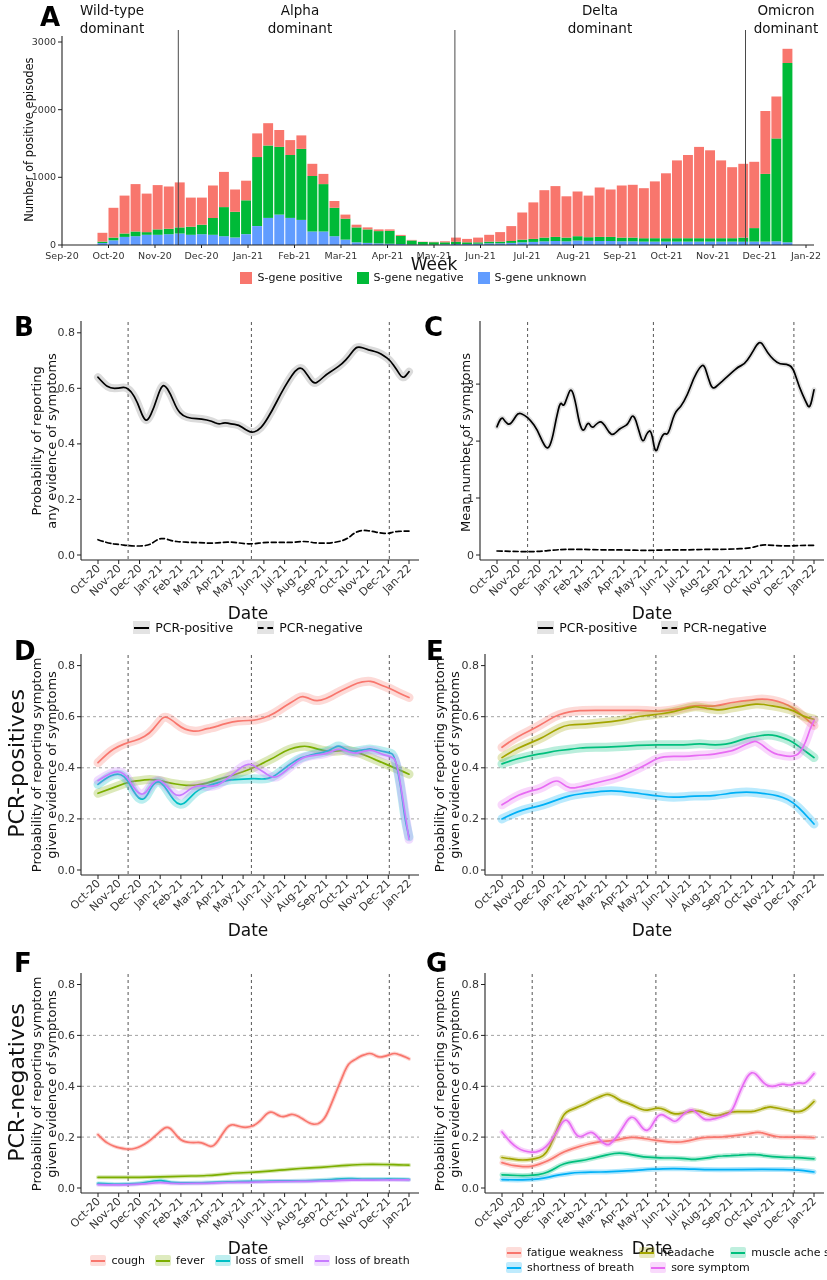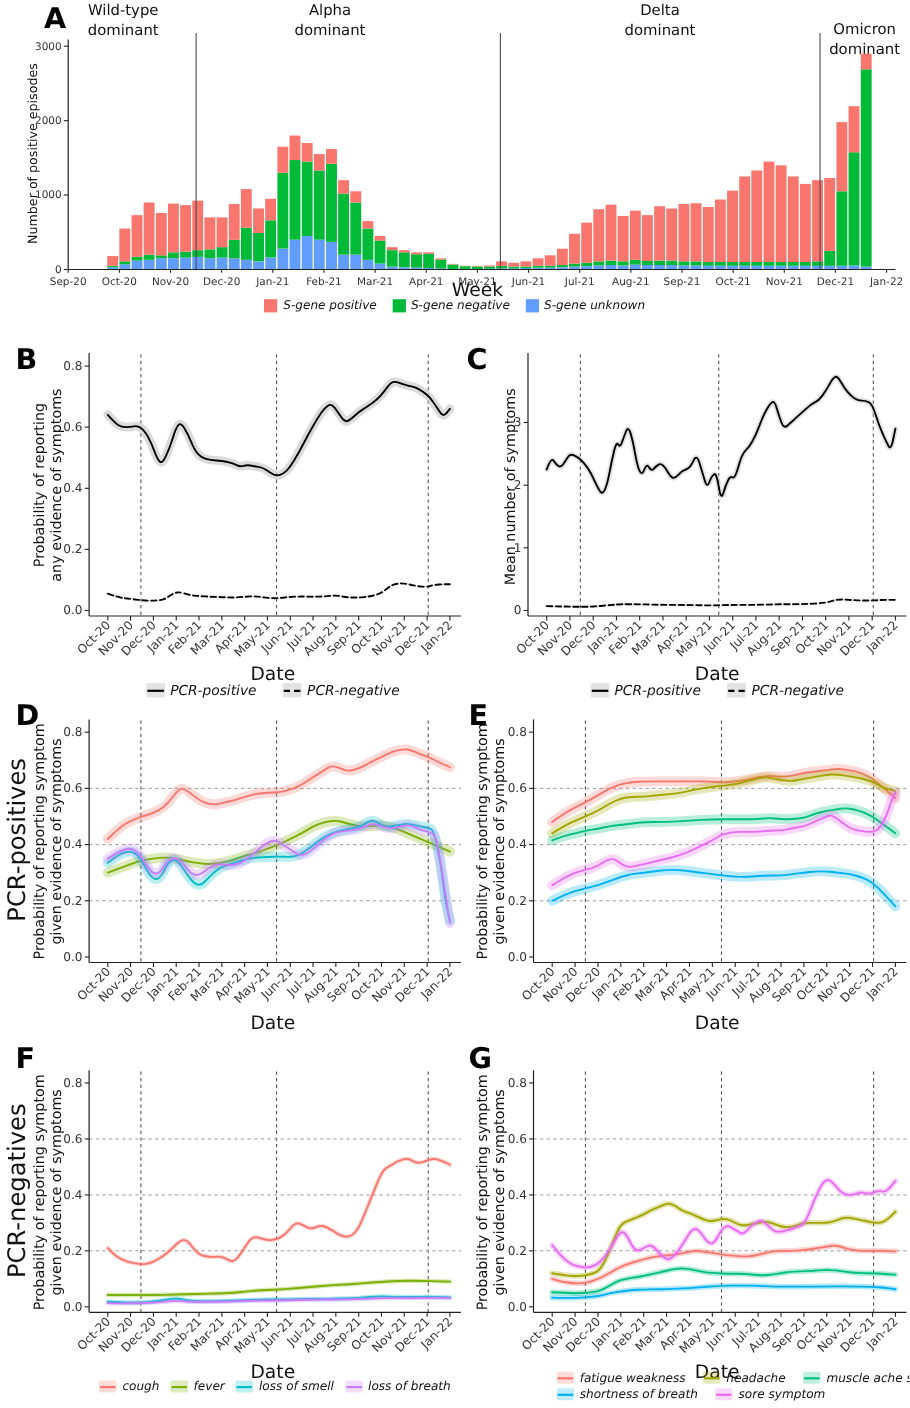--- a/index.html
+++ b/index.html
@@ -4,21 +4,21 @@
 <style>
   html,body{margin:0;padding:0;background:#fff;}
   body{font-family:"DejaVu Sans","Liberation Sans",sans-serif;color:#111;}
   #fig{position:relative;width:827px;height:1280px;background:#fff;overflow:hidden;}
   .plabel{position:absolute;font-size:26px;font-weight:700;color:#000;}
   .variant{position:absolute;transform:translateX(-50%);text-align:center;font-size:13.5px;line-height:1.3;color:#111;white-space:nowrap;}
   .ytitle{position:absolute;transform:rotate(-90deg);transform-origin:50% 50%;text-align:center;font-size:13px;line-height:1.15;color:#111;}
   .ytitle.small{font-size:11.5px;}
   .rowlabel{position:absolute;transform:rotate(-90deg);transform-origin:50% 50%;text-align:center;font-size:22px;color:#111;}
   .xtitle{position:absolute;width:200px;text-align:center;font-size:17px;color:#111;}
-  .legend{position:absolute;display:flex;justify-content:center;align-items:center;gap:14px;font-size:11px;color:#111;font-style:italic;}
+  .legend{position:absolute;display:flex;justify-content:center;align-items:center;gap:14px;font-size:11px;color:#111;}
   .legend.big{font-size:12.5px;gap:24px;}
   .legend .item{display:flex;align-items:center;gap:5px;white-space:nowrap;}
   .sw{width:12px;height:12px;display:inline-block;}
   .lnsw{width:17px;height:13px;display:flex;align-items:center;justify-content:center;background:#e3e3e3;}
   .lnsw .ln{width:15px;border-top:2px solid #000;}
   .lnsw .ln.dashed{border-top-style:dashed;}
   .csw{width:16px;height:11px;display:flex;align-items:center;justify-content:center;border-radius:2px;}
   .csw .ln{width:14px;border-top:2px solid;}
   .legend.col{flex-direction:column;align-items:flex-start;gap:2px;justify-content:flex-start;}
   .legend.col .row{display:flex;gap:16px;padding-left:44px;}
@@ -43,21 +43,21 @@
     <div>dominant</div>
   </div>
   <div class="variant" style="left:300px;top:2px">
     <div>Alpha</div>
     <div>dominant</div>
   </div>
   <div class="variant" style="left:600px;top:2px">
     <div>Delta</div>
     <div>dominant</div>
   </div>
-  <div class="variant" style="left:786px;top:19px">
+  <div class="variant" style="left:786px;top:2px">
     <div>Omicron</div>
     <div>dominant</div>
   </div>
 
   <div class="ytitle small" style="left:-80px;top:133px;width:220px">Number of positive episodes</div>
   <div class="ytitle" style="left:-85px;top:426px;width:260px">
     <div>Probability of reporting</div>
     <div>any evidence of symptoms</div>
   </div>
   <div class="ytitle" style="left:336px;top:435px;width:260px">Mean number of symptoms</div>

